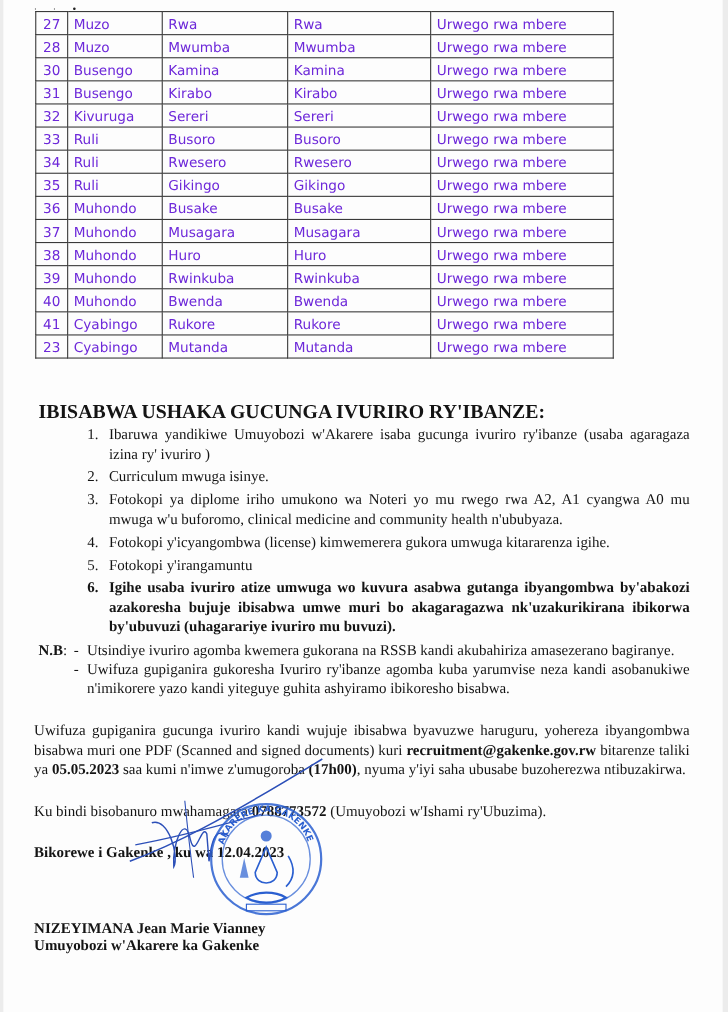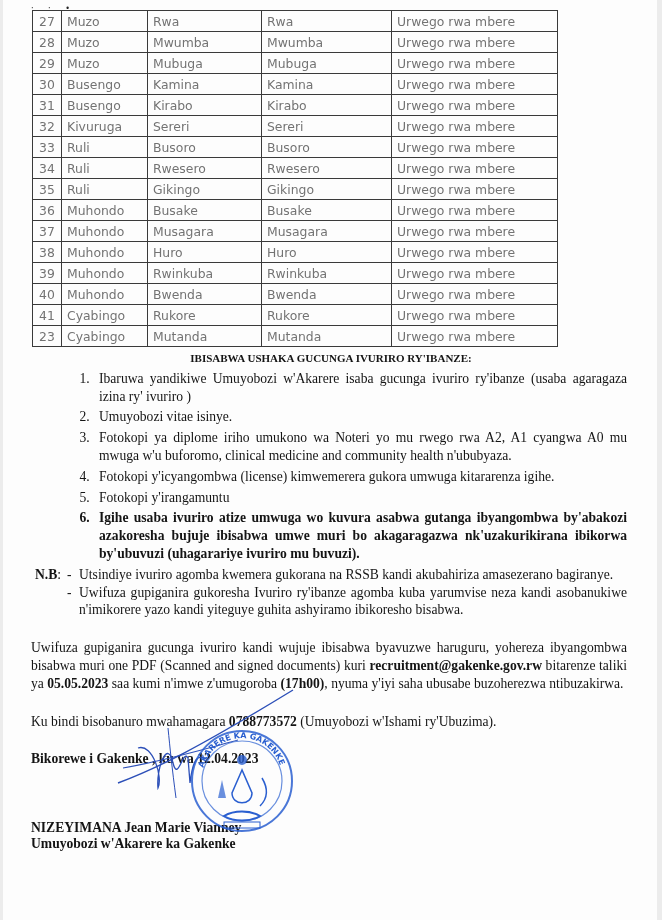--- a/index.html
+++ b/index.html
@@ -1,27 +1,27 @@
 <!DOCTYPE html>
 <html><head>
 <meta charset="utf-8">
 <style>
   html, body { margin:0; padding:0; }
   body { width:662px; height:920px; background:#ececec; position:relative; overflow:hidden; }
   .page { position:absolute; left:3px; top:0; width:654px; height:920px; background:#fdfdfd; }
   .dots { position:absolute; left:28px; top:4px; font-size:8px; color:#222; letter-spacing:6px; font-family:"DejaVu Sans", sans-serif; }
-  table.grid { position:absolute; left:29px; top:10px; border-collapse:collapse; font-family:"DejaVu Sans", sans-serif; font-size:12.4px; color:#737373; }
+  table.grid { position:absolute; left:29px; top:10px; border-collapse:collapse; font-family:"DejaVu Sans", sans-serif; font-size:12.4px; color:#6d28d9; }
   table.grid td { border:1px solid #3a3a3a; height:20px; padding:0 0 0 5px; white-space:nowrap; vertical-align:middle; }
   table.grid td.num { width:28px; text-align:center; padding:0; }
   table.grid td.c1 { width:80px; }
   table.grid td.c2 { width:108px; }
   table.grid td.c3 { width:124px; }
   table.grid td.c4 { width:160px; }
   .doc { position:absolute; left:28px; top:350px; width:596px; font-family:"Liberation Serif", serif; font-size:13.6px; color:#141414; line-height:17.8px; }
-  .heading { font-weight:bold; font-size:11px; margin:0 0 2px 4px;text-align:center; }
+  .heading { font-weight:bold; font-size:18px; margin:16px 0 2px 4px; }
   ol.reqs { margin:0; padding:0 0 0 46px; }
   ol.reqs li { margin:0 0 3px 16px; padding-left:6px; text-align:justify; }
   ol.reqs li.bold { font-weight:bold; }
   .nb { display:flex; margin-top:1px; }
   .nb-label { font-weight:bold; width:34px; padding-left:0;text-align:center; }
   .nb-items { flex:1; }
   .nb-item { display:flex; text-align:justify; }
   .nb-item .dash { width:12px; flex:none; padding-left:2px; }
   .nb-item .txt { flex:1; }
   .para { margin-top:20px; text-align:justify; }
@@ -49,27 +49,20 @@
           <td class="c4">Urwego rwa mbere</td>
         </tr>
         <tr>
           <td class="num">28</td>
           <td class="c1">Muzo</td>
           <td class="c2">Mwumba</td>
           <td class="c3">Mwumba</td>
           <td class="c4">Urwego rwa mbere</td>
         </tr>
         <tr>
-          <td class="num">29</td>
-          <td class="c1">Muzo</td>
-          <td class="c2">Mubuga</td>
-          <td class="c3">Mubuga</td>
-          <td class="c4">Urwego rwa mbere</td>
-        </tr>
-        <tr>
           <td class="num">30</td>
           <td class="c1">Busengo</td>
           <td class="c2">Kamina</td>
           <td class="c3">Kamina</td>
           <td class="c4">Urwego rwa mbere</td>
         </tr>
         <tr>
           <td class="num">31</td>
           <td class="c1">Busengo</td>
           <td class="c2">Kirabo</td>
@@ -153,21 +146,21 @@
           <td class="c3">Mutanda</td>
           <td class="c4">Urwego rwa mbere</td>
         </tr>
       </tbody>
   </table>
 
   <div class="doc">
     <div class="heading">IBISABWA USHAKA GUCUNGA IVURIRO RY'IBANZE:</div>
     <ol class="reqs">
       <li>Ibaruwa yandikiwe Umuyobozi w'Akarere isaba gucunga ivuriro ry'ibanze (usaba agaragaza izina ry' ivuriro )</li>
-      <li>Umuyobozi vitae isinye.</li>
+      <li>Curriculum mwuga isinye.</li>
       <li>Fotokopi ya diplome iriho umukono wa Noteri yo mu rwego rwa A2, A1 cyangwa A0 mu mwuga w'u buforomo, clinical medicine and community health  n'ububyaza.</li>
       <li>Fotokopi y'icyangombwa (license) kimwemerera gukora umwuga kitararenza igihe.</li>
       <li>Fotokopi y'irangamuntu</li>
       <li class="bold">Igihe usaba ivuriro atize umwuga wo kuvura asabwa gutanga ibyangombwa by'abakozi azakoresha bujuje ibisabwa umwe muri bo akagaragazwa nk'uzakurikirana ibikorwa by'ubuvuzi (uhagarariye ivuriro mu buvuzi).</li>
     </ol>
 
     <div class="nb">
       <div class="nb-label"><span>N.B</span><span style="font-weight:normal">:</span></div>
       <div class="nb-items">
         <div class="nb-item">

